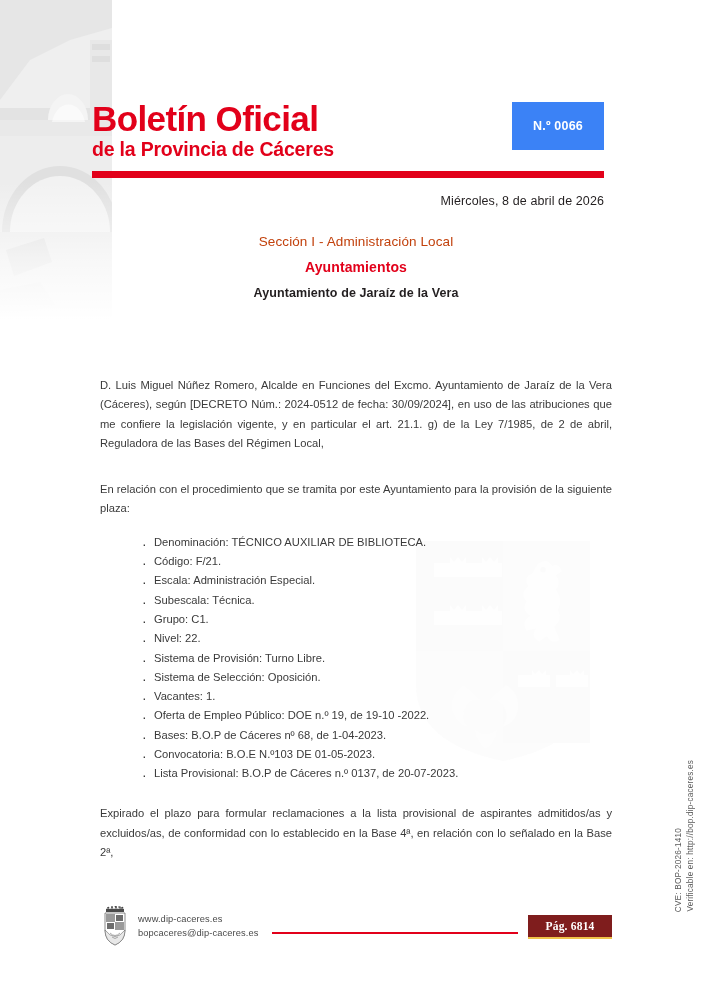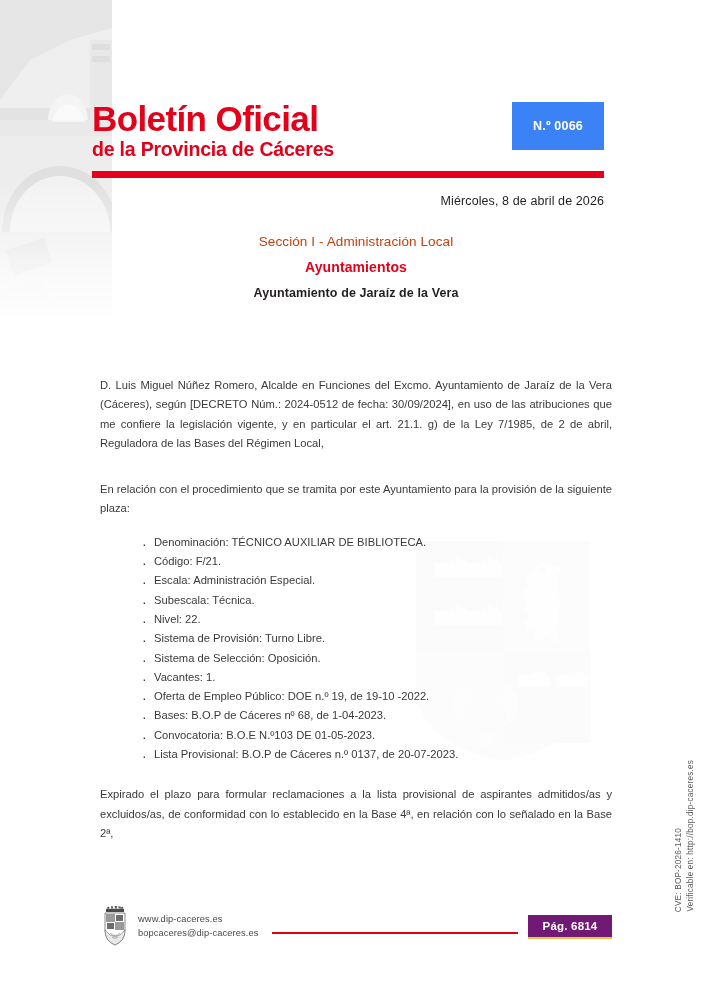--- a/index.html
+++ b/index.html
@@ -316,20 +316,21 @@
 
   <p class="para para-decree">D. Luis Miguel Núñez Romero, Alcalde en Funciones del Excmo. Ayuntamiento de Jaraíz de la Vera (Cáceres), según [DECRETO Núm.: 2024-0512 de fecha: 30/09/2024], en uso de las atribuciones que me confiere la legislación vigente, y en particular el art. 21.1. g) de la Ley 7/1985, de 2 de abril, Reguladora de las Bases del Régimen Local,</p>
 
   <p class="para">En relación con el procedimiento que se tramita por este Ayuntamiento para la provisión de la siguiente plaza:</p>
 
   <ul class="plaza-list">
     <li>Denominación: TÉCNICO AUXILIAR DE BIBLIOTECA.</li>
     <li>Código: F/21.</li>
     <li>Escala: Administración Especial.</li>
     <li>Subescala: Técnica.</li>
+    <li>Grupo: C1.</li>
     <li>Nivel: 22.</li>
     <li>Sistema de Provisión: Turno Libre.</li>
     <li>Sistema de Selección: Oposición.</li>
     <li>Vacantes: 1.</li>
     <li>Oferta de Empleo Público: DOE n.º 19, de 19-10 -2022.</li>
     <li>Bases: B.O.P de Cáceres nº 68, de 1-04-2023.</li>
     <li>Convocatoria: B.O.E N.º103 DE 01-05-2023.</li>
     <li>Lista Provisional: B.O.P de Cáceres n.º 0137, de 20-07-2023.</li>
   </ul>
 
@@ -366,14 +367,14 @@
       </g>
       <path d="M5 24 q10 13 20 0 q0 11-10 15 Q5 35 5 24 Z" fill="#e8e8e8" stroke="#6a6a6a" stroke-width="0.6"></path>
       <path d="M10 27 q5 5 10 0 M12 31 q3 3 6 0" stroke="#8a8a8a" stroke-width="0.7" fill="none"></path>
     </svg>
   </span>
   <span class="footer-contact">
     <span>www.dip-caceres.es</span><br>
     <span>bopcaceres@dip-caceres.es</span>
   </span>
   <span class="footer-rule" style="background: rgb(226, 0, 26);"></span>
-  <span class="page-badge" style="background: #701a75;">Pág. 6814</span>
+  <span class="page-badge" style="background: #7f1d1d; font-family: Liberation Serif, serif;">Pág. 6814</span>
 </footer>
 
 </body></html>

